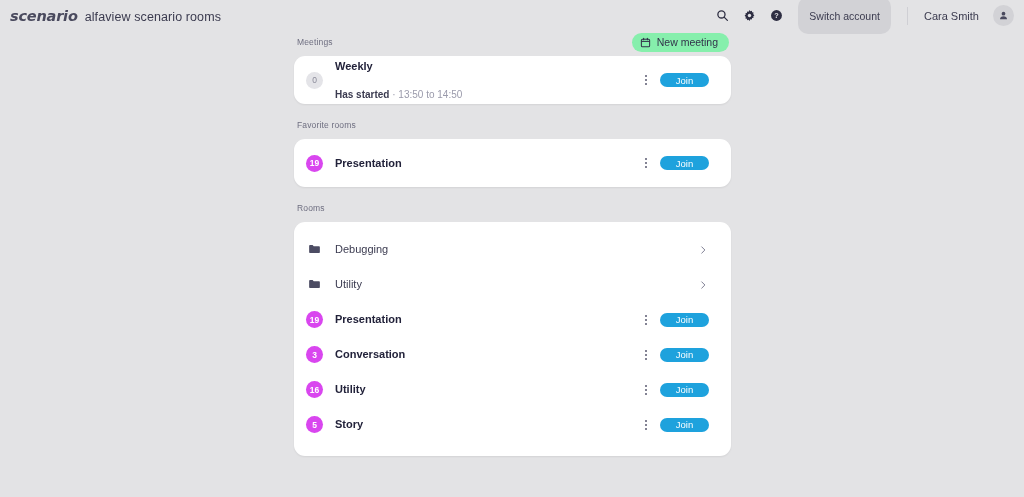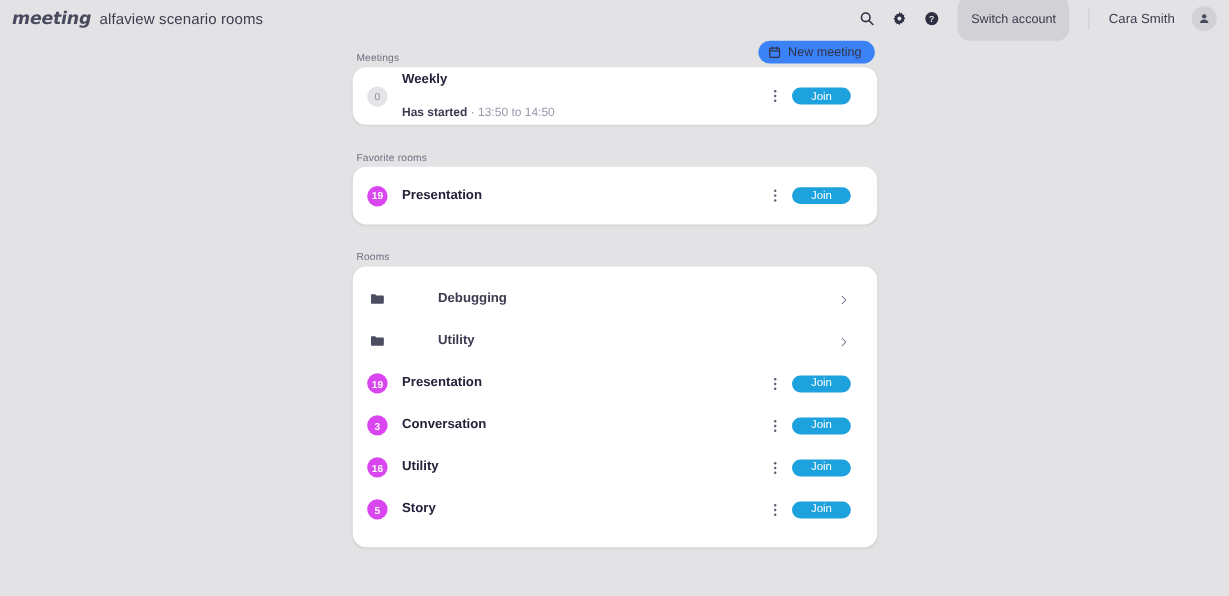--- a/index.html
+++ b/index.html
@@ -48,29 +48,29 @@
     background: #d2d2d6; display: flex; align-items: center; justify-content: center;
     color: #4a4a5e; margin-left: 5px; cursor: pointer;
   }
 
   
   .main { padding-left: 294px; padding-right: 294px; }
   .content { width: 437px; }
 
   .section { margin-bottom: 10px; }
   .section-head {
-    display: flex; align-items: flex-end; justify-content: space-between;
+    display: flex; align-items: center; justify-content: space-between;
     height: 22px; padding: 0 2px 0 3px; margin-bottom: 3px;
   }
   .section-label {
     font-size: 8.5px; color: #6e6e80; letter-spacing: .15px;
   }
   .new-meeting {
     height: 19px; padding: 0 11px 0 8px;
-    border-radius: 10px; background: #3b82f6;
+    border-radius: 10px; background: #86efac;
     display: flex; align-items: center; gap: 6px;
     font-size: 10.5px; color: #32324a; cursor: pointer;
   }
 
   .card {
     background: #fff; border-radius: 11px;
     box-shadow: 0 1px 2px rgba(0,0,0,.07);
     overflow: hidden;
   }
 
@@ -91,21 +91,21 @@
   .badge.gray { background: #e4e4e8; color: #8a8a99; font-weight: 400; }
 
   .folder-ico {
     width: 17px; height: 17px; flex: 0 0 auto;
     display: flex; align-items: center; justify-content: center;
     color: #4c4c63;
   }
 
   .row-text { margin-left: 12px; flex: 1; min-width: 0; }
   .row-title { font-size: 11px; font-weight: 700; color: #22223a; line-height: 13px; }
-  .row-title.reg { font-weight: 700; color: #3b3b50; margin-left: 30px; }
+  .row-title.reg { font-weight: 400; color: #3b3b50; }
   .row-sub { font-size: 10px; color: #9a9aab; line-height: 12px; margin-top: 16px; }
   .row-sub b { color: #3b3b50; font-weight: 700; }
 
   .kebab {
     width: 12px; height: 20px; display: flex; flex-direction: column;
     align-items: center; justify-content: center; gap: 2px; cursor: pointer;
     margin-right: 8px;
   }
   .kebab i { width: 2px; height: 2px; border-radius: 50%; background: #5a5a70; display: block; }
 
@@ -119,21 +119,21 @@
 
   .chevron { color: #6b6b82; display: flex; align-items: center; margin-right: 1px; }
 </style>
 </head>
 <body>
 
 <div class="app">
 
   <div class="header">
     <div class="brand">
-      <span class="brand-logo">meeting</span>
+      <span class="brand-logo">scenario</span>
       <span class="brand-title">alfaview scenario rooms</span>
     </div>
     <div class="header-spacer"></div>
     <div class="header-right">
 
       <div class="icon-btn">
         <svg width="13" height="13" viewBox="0 0 16 16" fill="none" stroke="currentColor" stroke-width="1.6">
           <circle cx="6.7" cy="6.7" r="4.4"></circle>
             <line x1="10" y1="10" x2="14" y2="14" stroke-linecap="round"></line>
         </svg>

